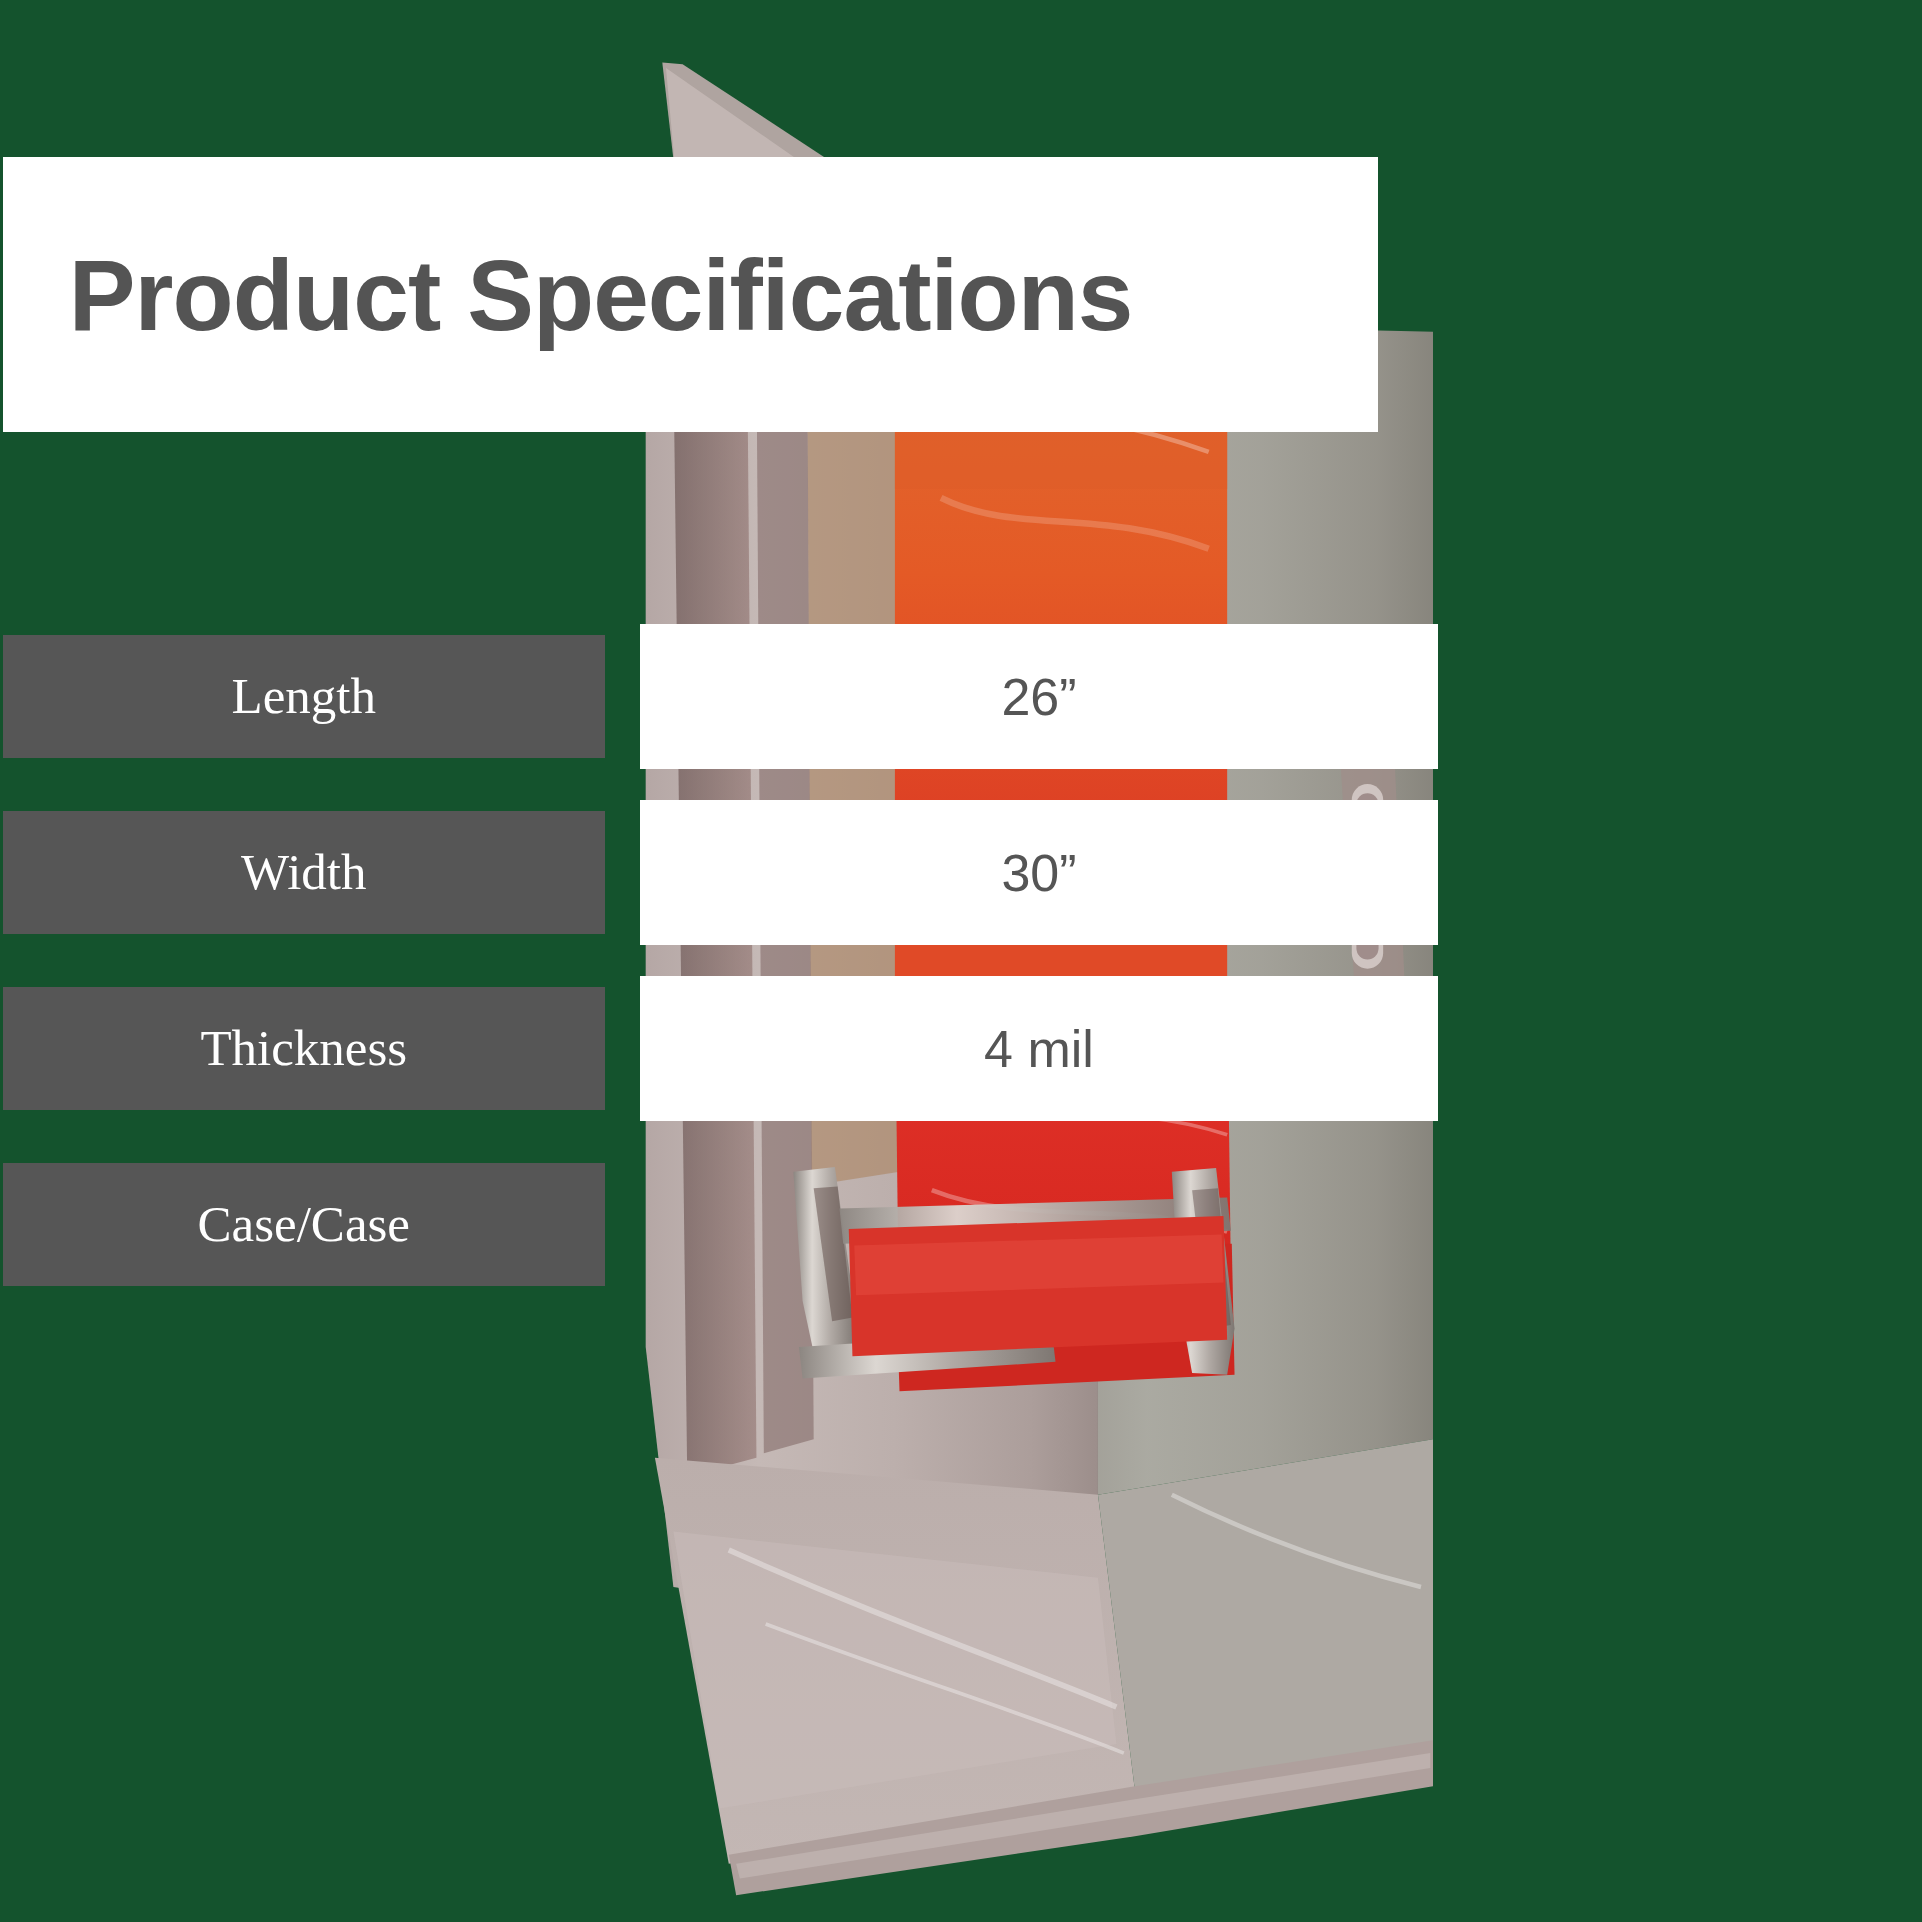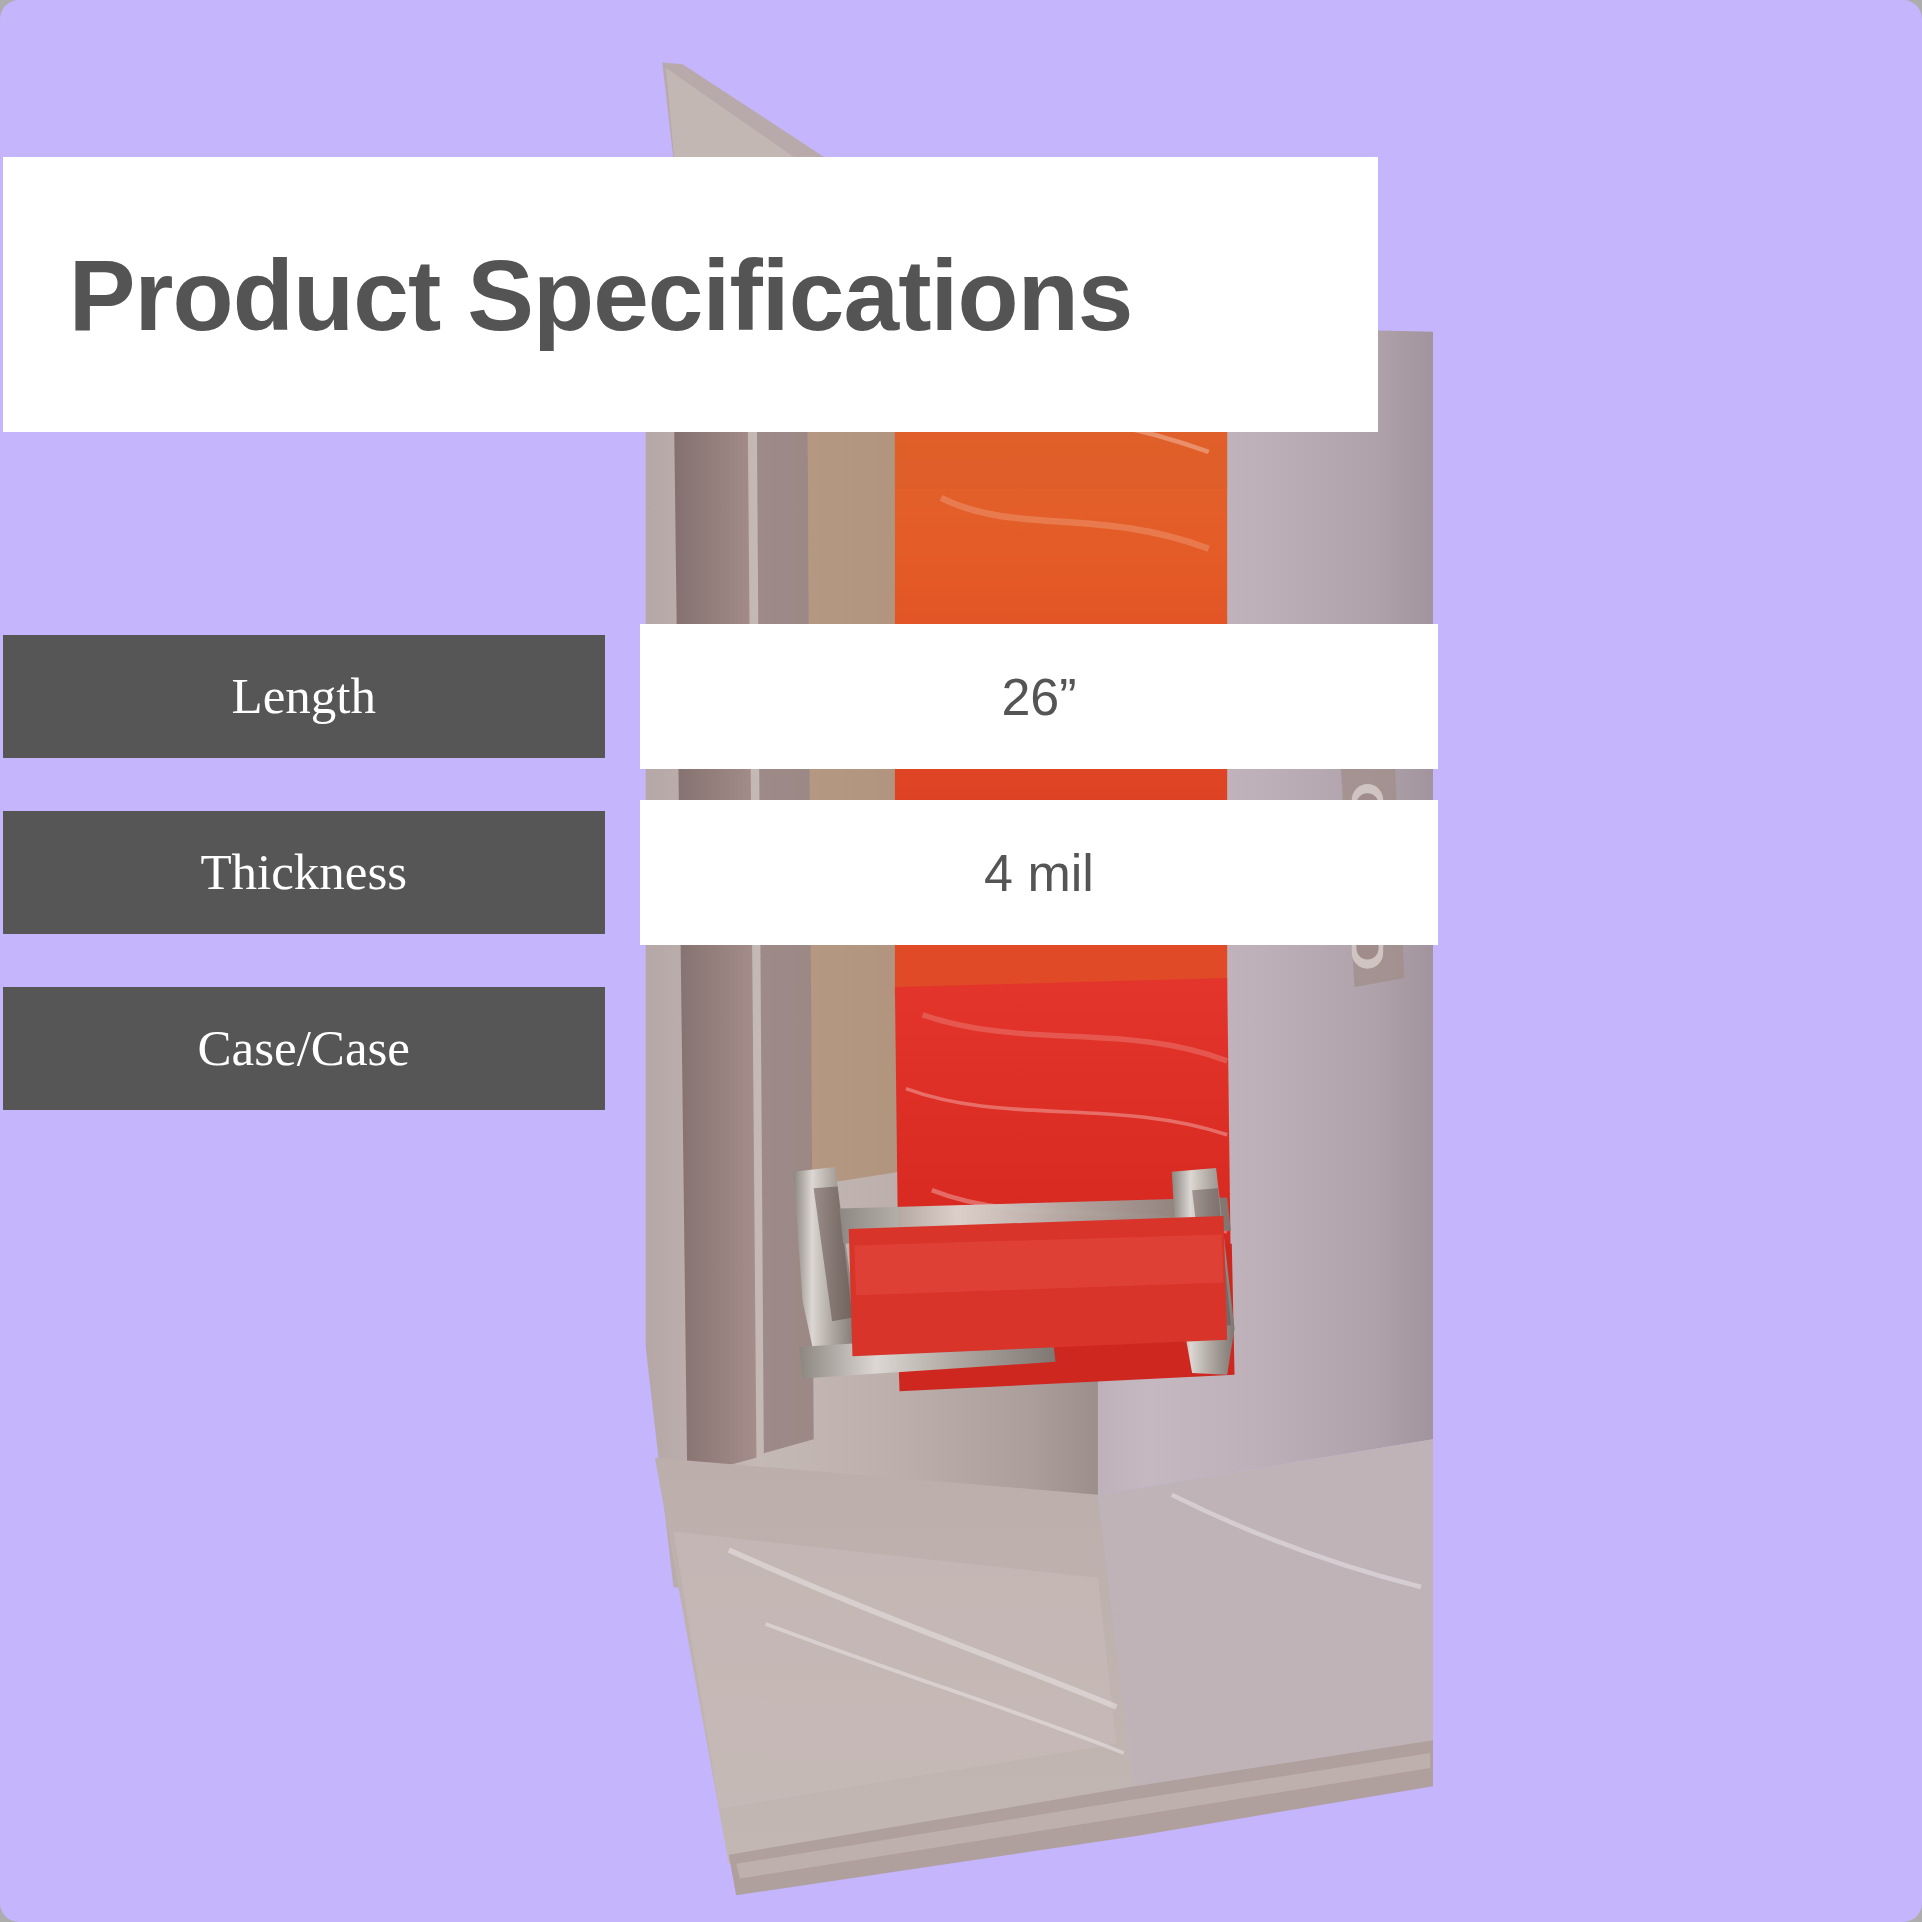--- a/index.html
+++ b/index.html
@@ -14,23 +14,22 @@
     background:#ADADAD;
     font-family:"Liberation Sans", sans-serif;
     position:relative;
   }
 
   #stage {
     position:absolute;
     inset:0;
     width:1922px;
     height:1922px;
-    background:#c4b5fd;
+    background:#14532d;
     overflow:hidden;
-    border-radius:19px;
   }
 
   
   .photo {
     position:absolute;
     left:618px;
     top:55px;
     width:815px;
     height:1867px;
     overflow:hidden;
@@ -227,20 +226,28 @@
 
     <div class="spec-row">
       <div class="label-cell">
         <span class="label-text">Length</span>
       </div>
       <div class="value-cell">
         <span class="value-text">26”</span>
       </div>
     </div>
 
+    <div class="spec-row">
+      <div class="label-cell">
+        <span class="label-text">Width</span>
+      </div>
+      <div class="value-cell">
+        <span class="value-text">30”</span>
+      </div>
+    </div>
 
     <div class="spec-row">
       <div class="label-cell">
         <span class="label-text">Thickness</span>
       </div>
       <div class="value-cell">
         <span class="value-text">4 mil</span>
       </div>
     </div>
 

